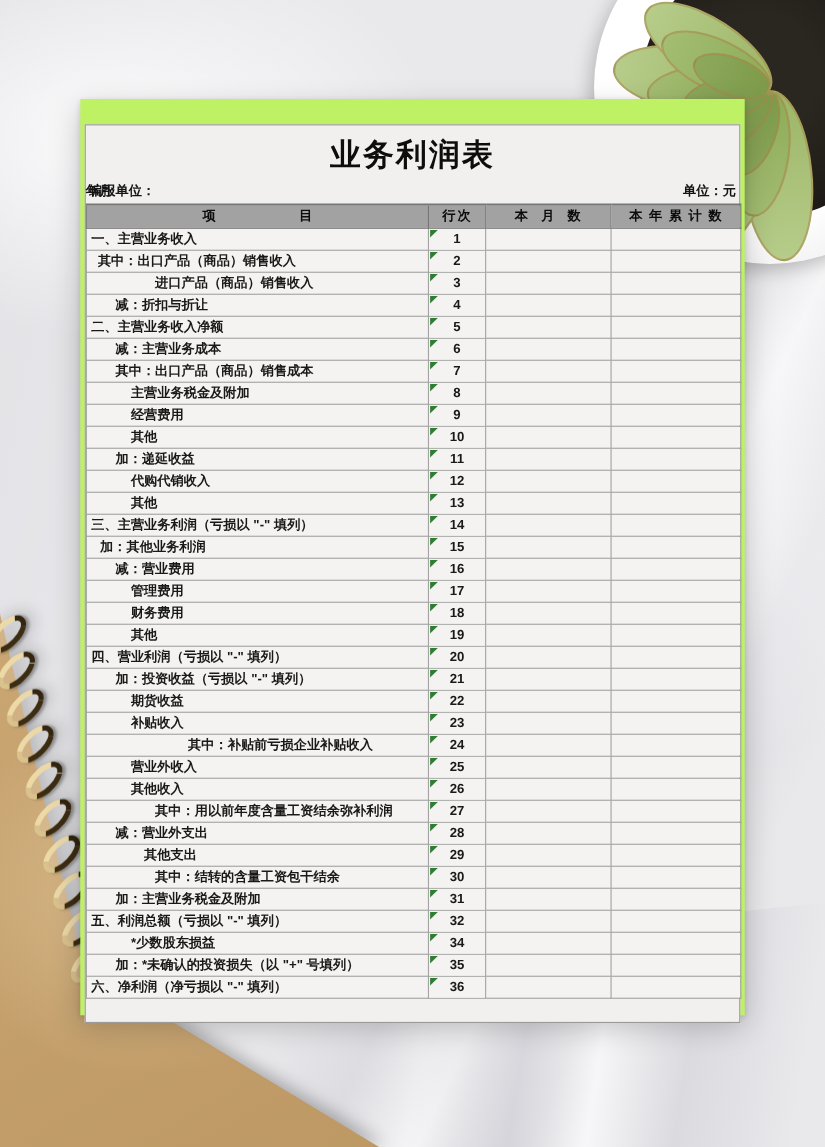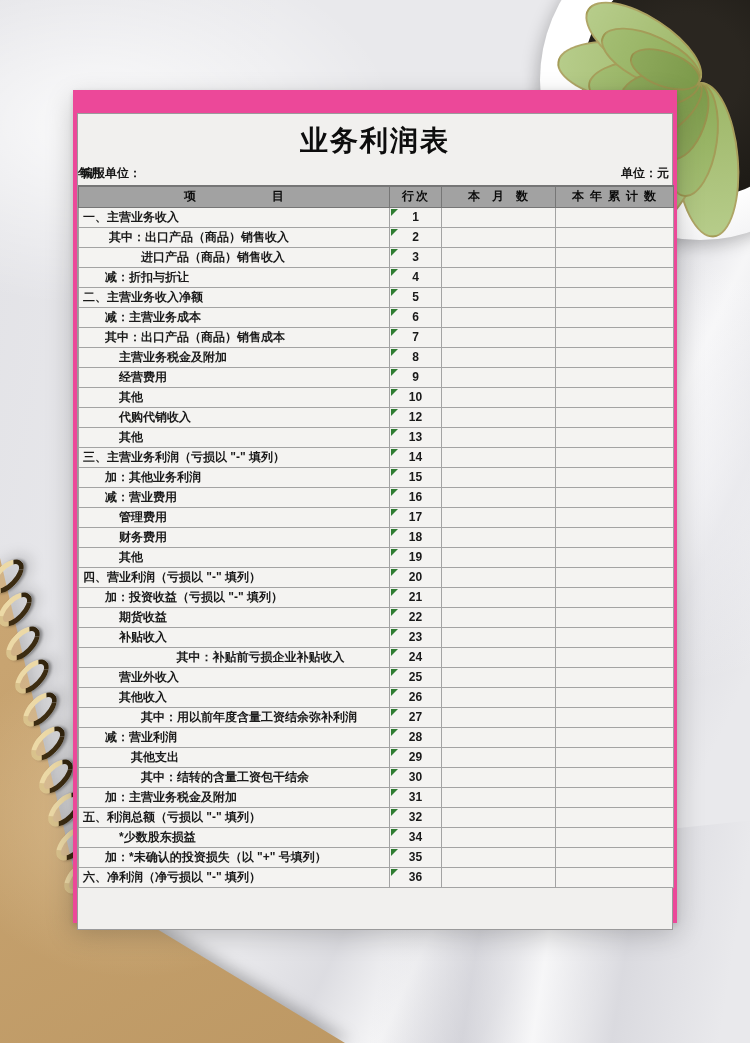--- a/index.html
+++ b/index.html
@@ -32,21 +32,21 @@
   
   .plant{position:absolute;left:470px;top:-60px;width:340px;height:480px;
     filter:drop-shadow(-4px 6px 8px rgba(0,0,0,.22));}
   .pot{position:absolute;left:70px;top:-20px;width:320px;height:320px;border-radius:50%;
     background:radial-gradient(circle at 40% 40%, #ffffff 58%, #e3e3e6 100%);}
   .soil{position:absolute;left:112px;top:22px;width:236px;height:236px;border-radius:50%;
     background:radial-gradient(circle at 45% 45%, #2a2620 30%, #15130f 100%);}
   .leaf{position:absolute;border-radius:50%;transform-origin:100% 50%;
     border:2px solid rgba(172,134,74,.55);}
   
-  .page{position:absolute;left:73px;top:90px;width:604px;height:833px;background:#ec4899;
+  .page{position:absolute;left:73px;top:90px;width:604px;height:833px;background:#bef264;
     box-shadow:0 10px 26px rgba(0,0,0,.22), 0 2px 6px rgba(0,0,0,.14);}
   .sheet{position:absolute;left:4px;top:23px;width:596px;height:817px;
     background:#f1f0ee;border:1px solid #9a9a9a;box-sizing:border-box;color:#141414;}
   .title{margin-top:7px;height:40px;line-height:40px;text-align:center;
     font-size:28px;font-weight:bold;letter-spacing:2px;color:#0d0d0d;}
   .meta{position:relative;height:22px;margin-top:1px;font-size:12px;font-weight:bold;}
   .meta .left{position:absolute;left:3px;top:3px;}
   .meta .center{position:absolute;left:0;right:0;top:3px;text-align:left;}
   .meta .right{position:absolute;right:3px;top:3px;margin-left:22px;}
   
@@ -138,21 +138,21 @@
           </tr>
         </thead>
         <tbody id="tbody">
             <tr>
               <td class="c-item" style="padding-left: 4px;">一、主营业务收入</td>
               <td class="c-line"><span class="tri"></span><span>1</span></td>
               <td></td>
               <td></td>
             </tr>
             <tr>
-              <td class="c-item" style="padding-left: 30px;">其中：出口产品（商品）销售收入</td>
+              <td class="c-item" style="padding-left: 10px;">其中：出口产品（商品）销售收入</td>
               <td class="c-line"><span class="tri"></span><span>2</span></td>
               <td></td>
               <td></td>
             </tr>
             <tr>
               <td class="c-item" style="padding-left: 62px;">进口产品（商品）销售收入</td>
               <td class="c-line"><span class="tri"></span><span>3</span></td>
               <td></td>
               <td></td>
             </tr>
@@ -192,39 +192,45 @@
               <td></td>
               <td></td>
             </tr>
             <tr>
               <td class="c-item" style="padding-left: 40px;">其他</td>
               <td class="c-line"><span class="tri"></span><span>10</span></td>
               <td></td>
               <td></td>
             </tr>
             <tr>
+              <td class="c-item" style="padding-left: 26px;">加：递延收益</td>
+              <td class="c-line"><span class="tri"></span><span>11</span></td>
+              <td></td>
+              <td></td>
+            </tr>
+            <tr>
               <td class="c-item" style="padding-left: 40px;">代购代销收入</td>
               <td class="c-line"><span class="tri"></span><span>12</span></td>
               <td></td>
               <td></td>
             </tr>
             <tr>
               <td class="c-item" style="padding-left: 40px;">其他</td>
               <td class="c-line"><span class="tri"></span><span>13</span></td>
               <td></td>
               <td></td>
             </tr>
             <tr>
               <td class="c-item" style="padding-left: 4px;">三、主营业务利润（亏损以 "-" 填列）</td>
               <td class="c-line"><span class="tri"></span><span>14</span></td>
               <td></td>
               <td></td>
             </tr>
             <tr>
-              <td class="c-item" style="padding-left: 26px;">加：其他业务利润</td>
+              <td class="c-item" style="padding-left: 12px;">加：其他业务利润</td>
               <td class="c-line"><span class="tri"></span><span>15</span></td>
               <td></td>
               <td></td>
             </tr>
             <tr>
               <td class="c-item" style="padding-left: 26px;">减：营业费用</td>
               <td class="c-line"><span class="tri"></span><span>16</span></td>
               <td></td>
               <td></td>
             </tr>
@@ -264,21 +270,21 @@
               <td></td>
               <td></td>
             </tr>
             <tr>
               <td class="c-item" style="padding-left: 40px;">补贴收入</td>
               <td class="c-line"><span class="tri"></span><span>23</span></td>
               <td></td>
               <td></td>
             </tr>
             <tr>
-              <td class="c-item" style="padding-left: 54px; text-align: center;">其中：补贴前亏损企业补贴收入</td>
+              <td class="c-item" style="padding-left: 92px;">其中：补贴前亏损企业补贴收入</td>
               <td class="c-line"><span class="tri"></span><span>24</span></td>
               <td></td>
               <td></td>
             </tr>
             <tr>
               <td class="c-item" style="padding-left: 40px;">营业外收入</td>
               <td class="c-line"><span class="tri"></span><span>25</span></td>
               <td></td>
               <td></td>
             </tr>
@@ -288,21 +294,21 @@
               <td></td>
               <td></td>
             </tr>
             <tr>
               <td class="c-item" style="padding-left: 62px;">其中：用以前年度含量工资结余弥补利润</td>
               <td class="c-line"><span class="tri"></span><span>27</span></td>
               <td></td>
               <td></td>
             </tr>
             <tr>
-              <td class="c-item" style="padding-left: 26px;">减：营业利润</td>
+              <td class="c-item" style="padding-left: 26px;">减：营业外支出</td>
               <td class="c-line"><span class="tri"></span><span>28</span></td>
               <td></td>
               <td></td>
             </tr>
             <tr>
               <td class="c-item" style="padding-left: 52px;">其他支出</td>
               <td class="c-line"><span class="tri"></span><span>29</span></td>
               <td></td>
               <td></td>
             </tr>

